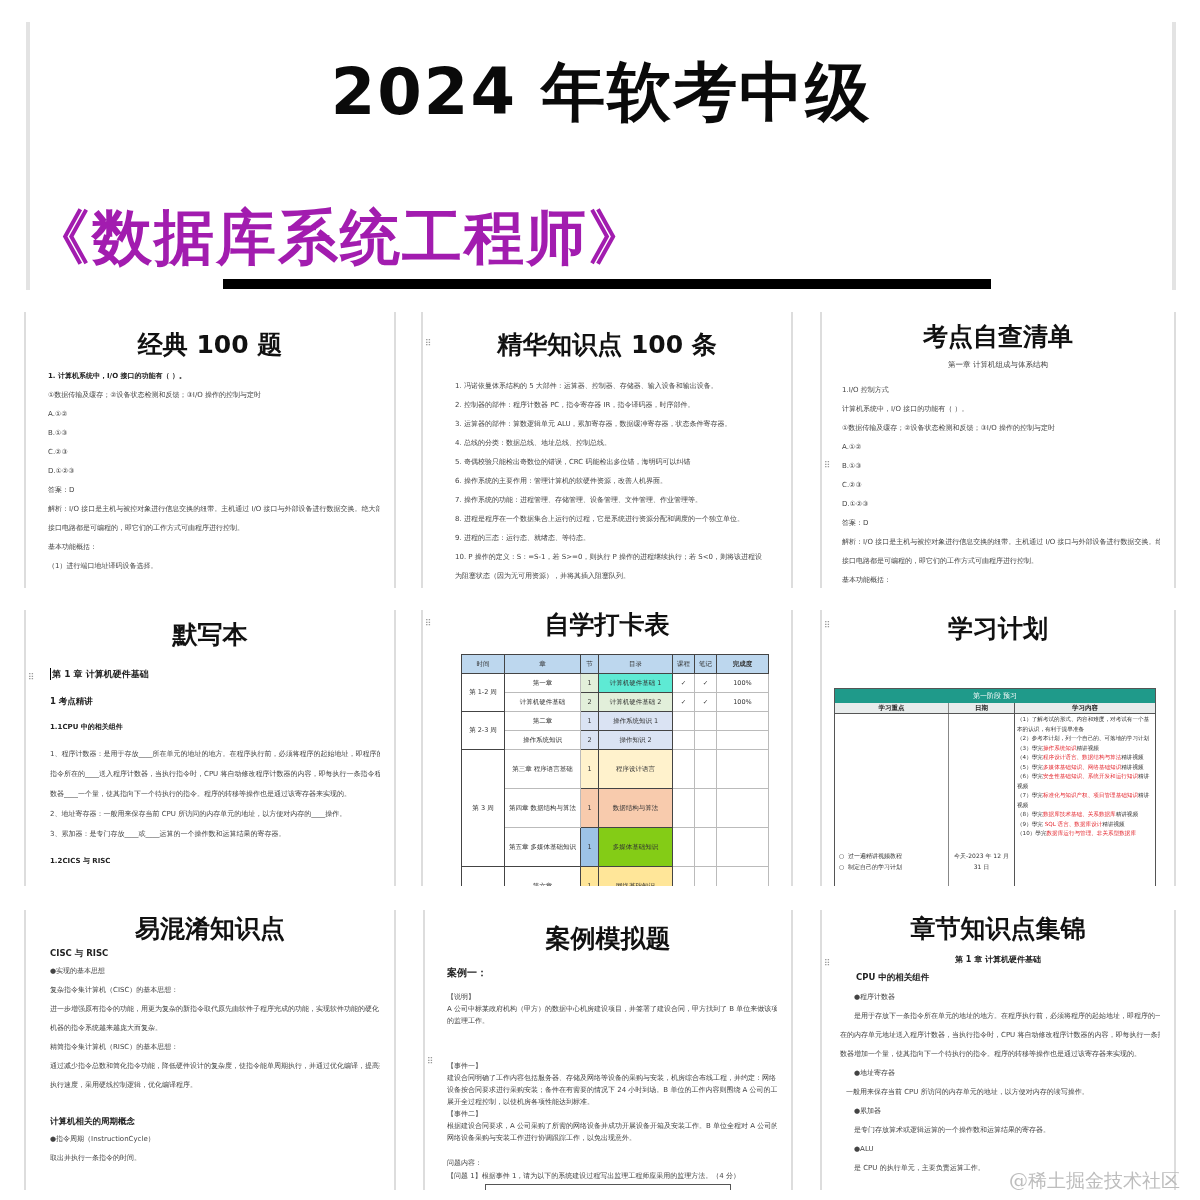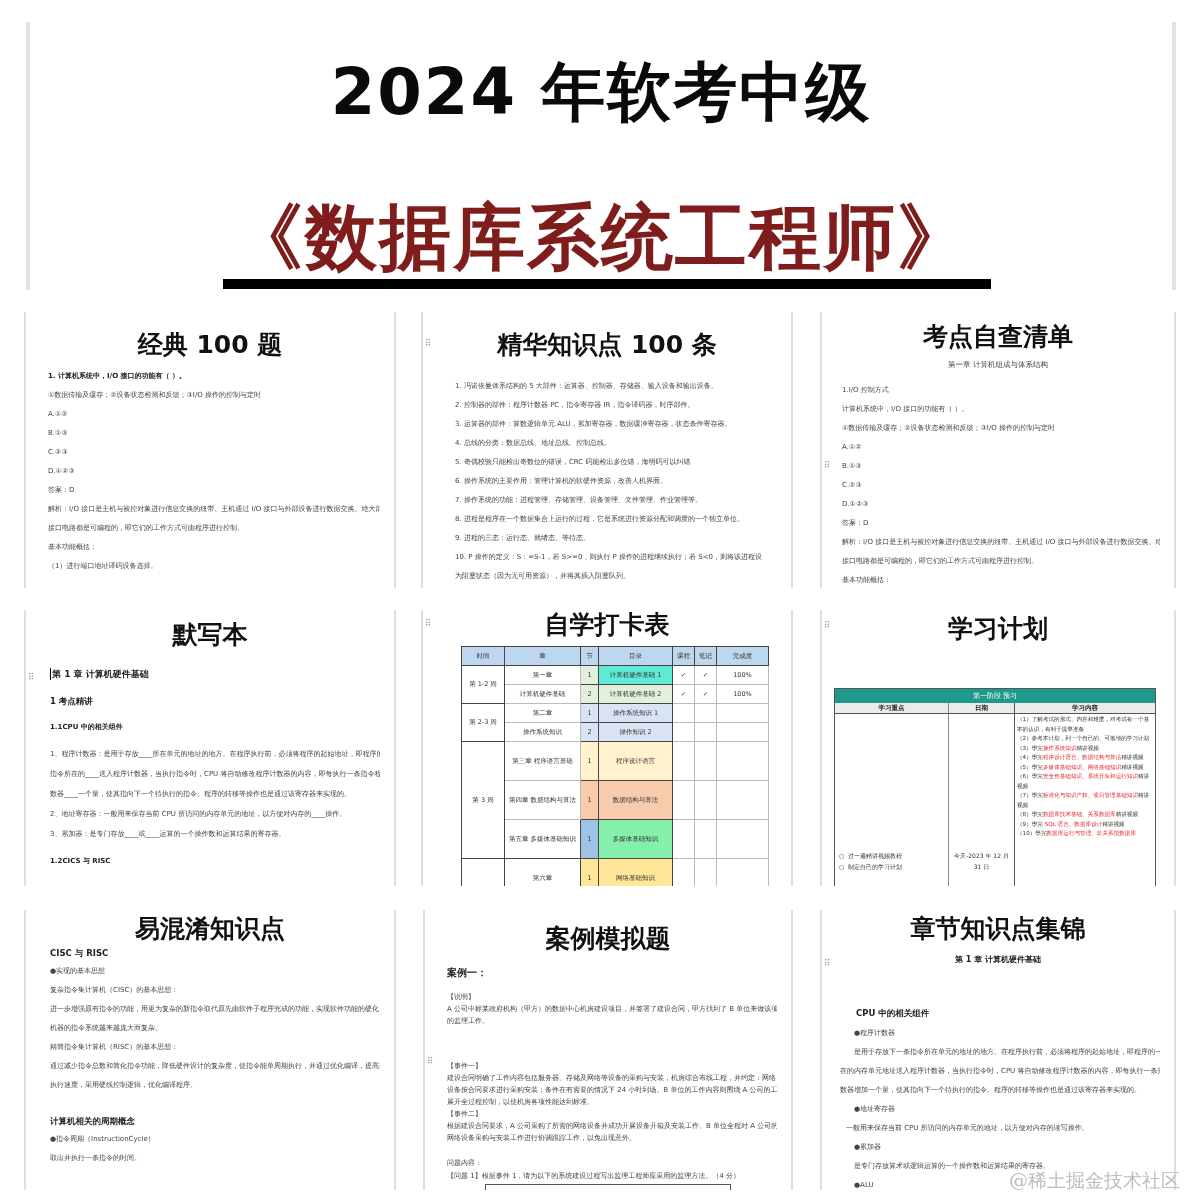--- a/index.html
+++ b/index.html
@@ -4,22 +4,22 @@
 <style>
   * { box-sizing: border-box; margin: 0; padding: 0; }
   html, body { width: 1200px; height: 1200px; background: #ffffff; overflow: hidden; }
   body { position: relative; font-family: "DejaVu Sans", "Liberation Sans", sans-serif; color: #222; }
 
   
   .banner { position: absolute; left: 26px; top: 22px; width: 1150px; height: 268px; background: #fff;
             border-left: 4px solid #e3e3e3; border-right: 4px solid #e3e3e3; }
   .banner .line1 { position: absolute; top: 30px; left: 0; right: 0; text-align: center;
             font-size: 64px; font-weight: 900; letter-spacing: 2px; color: #0a0a0a; line-height: 80px; }
-  .banner .line2 { position: absolute; top: 160px; left: 0; right: 0; text-align: center;
-            font-size: 72px; font-weight: 900; color: #7f1d1d; line-height: 110px; letter-spacing: 2px; }
+  .banner .line2 { position: absolute; top: 160px; left: 0; right: 0; text-align: left;
+            font-size: 60px; font-weight: 900; color: #a21caf; line-height: 110px; letter-spacing: 2px; }
   .banner .underline { position: absolute; left: 193px; width: 768px; top: 257px; height: 10px; background: #000; }
 
   
   .panel { position: absolute; background: #fff; border-left: 2px solid #dddddd; border-right: 2px solid #dddddd; overflow: hidden; }
   .panel .ptitle { text-align: center; font-weight: 900; font-size: 25px; color: #111; line-height: 34px; }
   .panel .drag { position: absolute; left: 2px; font-size: 9px; color: #999; letter-spacing: -1px; line-height: 6px; }
   .txt { font-size: 7px; color: #444; line-height: 9px; white-space: nowrap; overflow: hidden; }
   .txt.b { font-weight: bold; color: #222; }
 
   
@@ -32,21 +32,21 @@
   #p6 { left: 820px; top: 610px; width: 356px; height: 276px; }
   
   #p7 { left: 24px; top: 910px; width: 372px; height: 280px; }
   #p8 { left: 423px; top: 910px; width: 370px; height: 280px; }
   #p9 { left: 820px; top: 910px; width: 356px; height: 280px; }
 
   .lines { position: absolute; left: 22px; right: 14px; }
   .lines .txt { margin-bottom: 10px; }
 
   
-  table.ck { position: absolute; left: 38px; top: 36px; border-collapse: collapse; font-size: 6.5px; color: #333; }
+  table.ck { position: absolute; left: 38px; top: 44px; border-collapse: collapse; font-size: 6.5px; color: #333; }
   table.ck td, table.ck th { border: 1px solid #444; text-align: center; padding: 0; height: 19px; font-weight: normal; }
   table.ck th { background: #bdd7ee; height: 19px; }
   table.ck td.light { border-color: #bbb; }
 
   
   .plan { position: absolute; left: 12px; top: 78px; width: 322px; border: 1px solid #555; border-bottom: none; }
   .plan .head { background: #1f9a8a; color: #fff; text-align: center; font-size: 7px; height: 14px; line-height: 14px; }
   .plan .cols { display: flex; background: #e8ecec; font-size: 6.5px; font-weight: bold; text-align: center; border-bottom: 1px solid #555; height: 11px; line-height: 11px; }
   .plan .body { display: flex; height: 174px; }
   .plan .c1 { width: 114px; border-right: 1px solid #888; position: relative; }
@@ -140,21 +140,21 @@
   <div class="ptitle" style="margin-top:-2px;">自学打卡表</div>
   <table class="ck">
     <tbody>
         <tr>
       <th style="width:43px;">时间</th>
       <th style="width:76px;">章</th>
       <th style="width:18px;">节</th>
       <th style="width:74px;">目录</th>
       <th style="width:22px;">课程</th>
       <th style="width:22px;">笔记</th>
-      <th style="width:52px;">完成度</th>
+      <th style="width:52px;font-weight:bold;">完成度</th>
     </tr>
     <tr>
       <td rowspan="2">第 1-2 周</td>
       <td class="light">第一章</td>
       <td style="background:#e2efda;">1</td>
       <td style="background:#5eead4;">计算机硬件基础 1</td>
       <td class="light">✓</td>
       <td class="light">✓</td>
       <td class="light">100%</td>
     </tr>
@@ -196,21 +196,21 @@
       <td class="light" style="height:39px;">第四章 数据结构与算法</td>
       <td style="background:#f8cbad;">1</td>
       <td style="background:#f8cbad;">数据结构与算法</td>
       <td class="light"></td>
       <td class="light"></td>
       <td class="light"></td>
     </tr>
     <tr>
       <td style="height:39px;">第五章 多媒体基础知识</td>
       <td style="background:#9dc3e6;">1</td>
-      <td style="background:#86efac;">多媒体基础知识</td>
+      <td style="background:#84cc16;">多媒体基础知识</td>
       <td class="light"></td>
       <td class="light"></td>
       <td class="light"></td>
     </tr>
     <tr>
       <td></td>
       <td style="height:39px;">第六章</td>
       <td style="background:#ffe699;">1</td>
       <td style="background:#ffe699;">网络基础知识</td>
       <td class="light"></td>
@@ -293,21 +293,21 @@
     <div class="txt" style="margin-bottom:3px;">【问题 1】根据事件 1，请为以下的系统建设过程写出监理工程师应采用的监理方法。（4 分）</div>
     <div style="margin-left:38px; width:246px; height:6px; border:1px solid #555; border-bottom:none;"></div>
   </div>
 </div>
 
 <div class="panel" id="p9">
   <span class="drag" style="top:50px;">⠿</span>
   <div class="ptitle" style="margin-top:2px;">章节知识点集锦</div>
   <div class="txt b" style="text-align:center; font-size:8px; line-height:11px; margin-top:8px;">第 1 章  计算机硬件基础</div>
   <div class="lines" style="top:62px; left:18px;">
-    <div class="txt b" style="font-size:8.5px; line-height:11px; margin-left:16px; margin-bottom:10px;margin-top:36px;">CPU 中的相关组件</div>
+    <div class="txt b" style="font-size:8.5px; line-height:11px; margin-left:16px; margin-bottom:10px;">CPU 中的相关组件</div>
     <div class="txt" style="margin-left:14px;">●程序计数器</div>
     <div class="txt" style="margin-left:14px;">是用于存放下一条指令所在单元的地址的地方。在程序执行前，必须将程序的起始地址，即程序的一条指令所</div>
     <div class="txt">在的内存单元地址送入程序计数器，当执行指令时，CPU 将自动修改程序计数器的内容，即每执行一条指令程序计</div>
     <div class="txt">数器增加一个量，使其指向下一个待执行的指令。程序的转移等操作也是通过该寄存器来实现的。</div>
     <div class="txt" style="margin-left:14px;">●地址寄存器</div>
     <div class="txt" style="margin-left:6px;">一般用来保存当前 CPU 所访问的内存单元的地址，以方便对内存的读写操作。</div>
     <div class="txt" style="margin-left:14px;">●累加器</div>
     <div class="txt" style="margin-left:14px;">是专门存放算术或逻辑运算的一个操作数和运算结果的寄存器。</div>
     <div class="txt" style="margin-left:14px;">●ALU</div>
     <div class="txt" style="margin-left:14px;">是 CPU 的执行单元，主要负责运算工作。</div>

